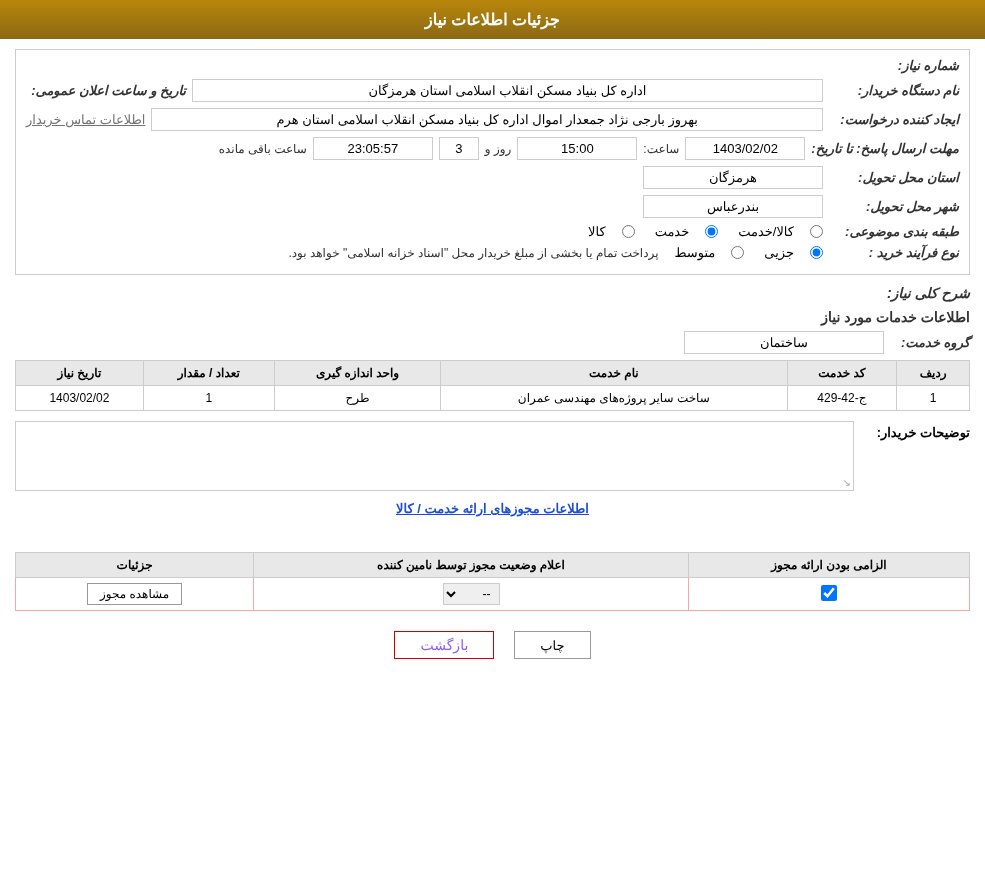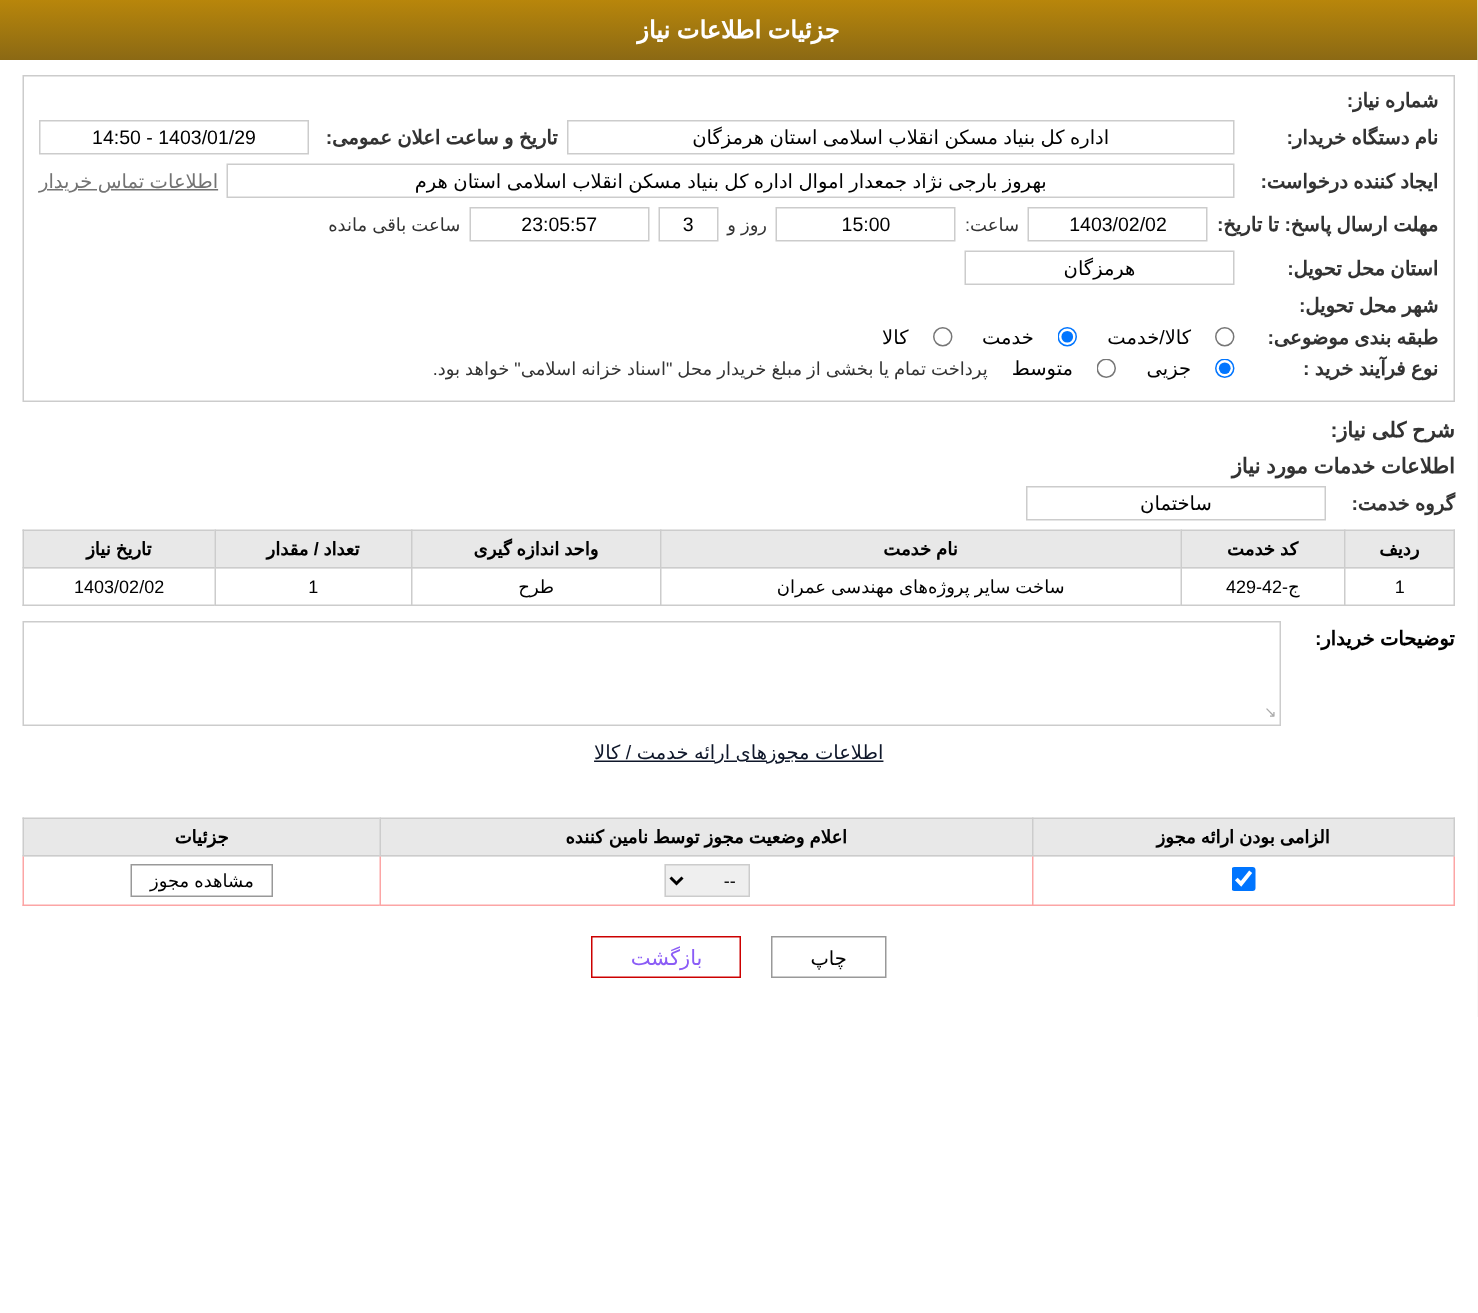--- a/index.html
+++ b/index.html
@@ -37,20 +37,21 @@
       align-items: center;
       margin-bottom: 6px;
       gap: 6px;
     }
     .label-right {
       text-align: right;
       min-width: 130px;
       color: #333;
       font-weight: bold;
       white-space: nowrap;
+      font-style: italic;
     }
     .value-box {
       border: 1px solid #ccc;
       padding: 3px 6px;
       min-width: 120px;
       background: #fff;
       text-align: center;
     }
     .value-box-wide {
       border: 1px solid #ccc;
@@ -112,23 +113,23 @@
     }
     .buyer-notes {
       border: 1px solid #ccc;
       min-height: 70px;
       background: #fff;
       padding: 5px;
       position: relative;
     }
     .info-licenses-title {
       text-align: center;
-      color: #0f172a;
+      color: #1d4ed8;
       margin: 10px 0 6px;
-      font-weight: normal;
+      font-weight: bold;
       text-decoration: underline;
       cursor: pointer;
     }
     .licenses-table {
       width: 100%;
       border-collapse: collapse;
       font-size: 12px;
     }
     .licenses-table th {
       background: #e8e8e8;
@@ -202,21 +203,20 @@
     <div class="section-block">
 
       <div class="info-row">
         <span class="label-right">شماره نیاز:</span>
       </div>
 
       <div class="info-row">
         <span class="label-right">نام دستگاه خریدار:</span>
         <div class="value-box-wide">اداره کل بنیاد مسکن انقلاب اسلامی استان هرمزگان</div>
         <span class="label-right" style="min-width:160px;">تاریخ و ساعت اعلان عمومی:</span>
-        <div class="value-box" style="min-width:180px;">1403/01/29 - 14:50</div>
       </div>
 
       <div class="info-row">
         <span class="label-right">ایجاد کننده درخواست:</span>
         <div class="value-box-wide">بهروز  بارجی نژاد جمعدار اموال اداره کل بنیاد مسکن انقلاب اسلامی استان هرم</div>
         <span class="blue-link">اطلاعات تماس خریدار</span>
       </div>
 
       <div class="info-row">
         <span class="label-right">مهلت ارسال پاسخ: تا تاریخ:</span>
@@ -229,20 +229,21 @@
         <span class="inline-label">ساعت باقی مانده</span>
       </div>
 
       <div class="info-row">
         <span class="label-right">استان محل تحویل:</span>
         <div class="value-box" style="min-width:180px;">هرمزگان</div>
       </div>
 
       <div class="info-row">
         <span class="label-right">شهر محل تحویل:</span>
+        <div class="value-box" style="min-width:180px;">بندرعباس</div>
       </div>
 
       <div class="info-row">
         <span class="label-right">طبقه بندی موضوعی:</span>
         <div class="radio-group">
           <div class="radio-item">
             <input type="radio" name="tabaqebandi" value="kala_khedmat" style="">
             <span>کالا/خدمت</span>
           </div>
           <div class="radio-item">

